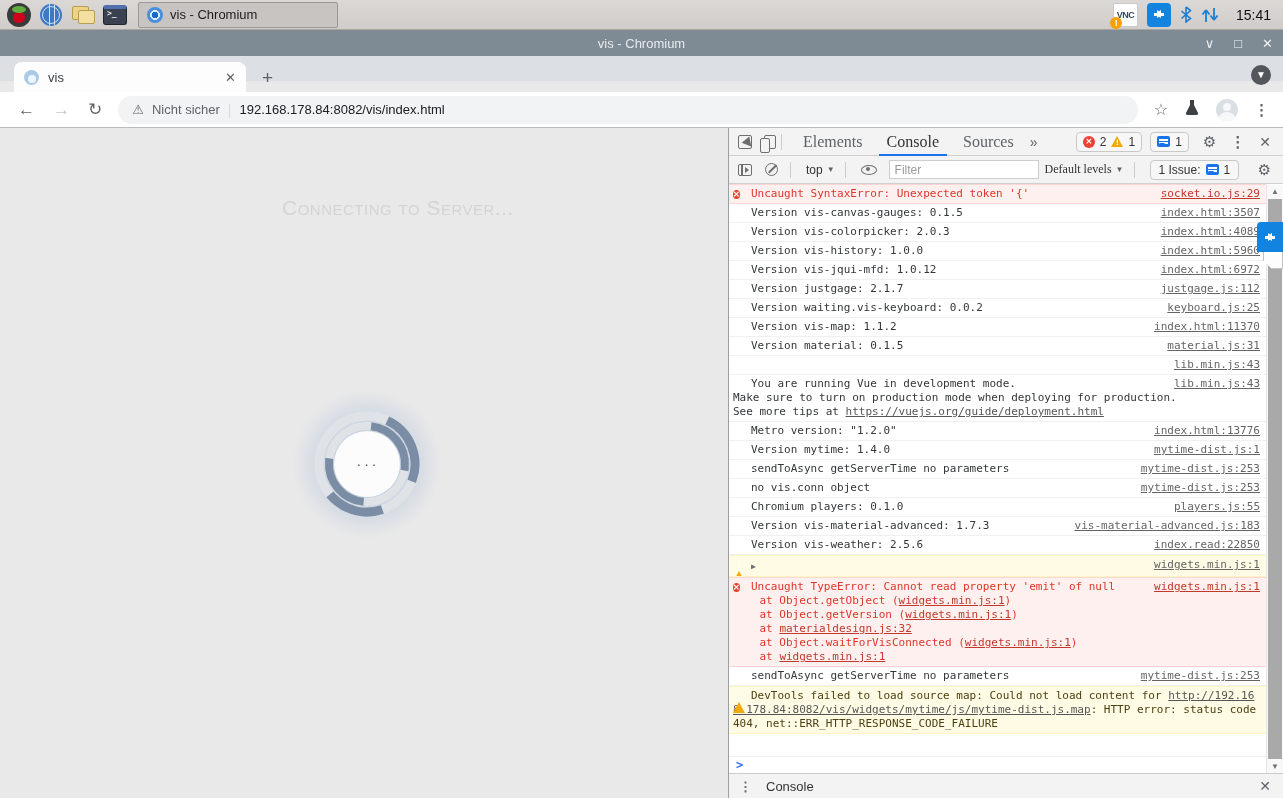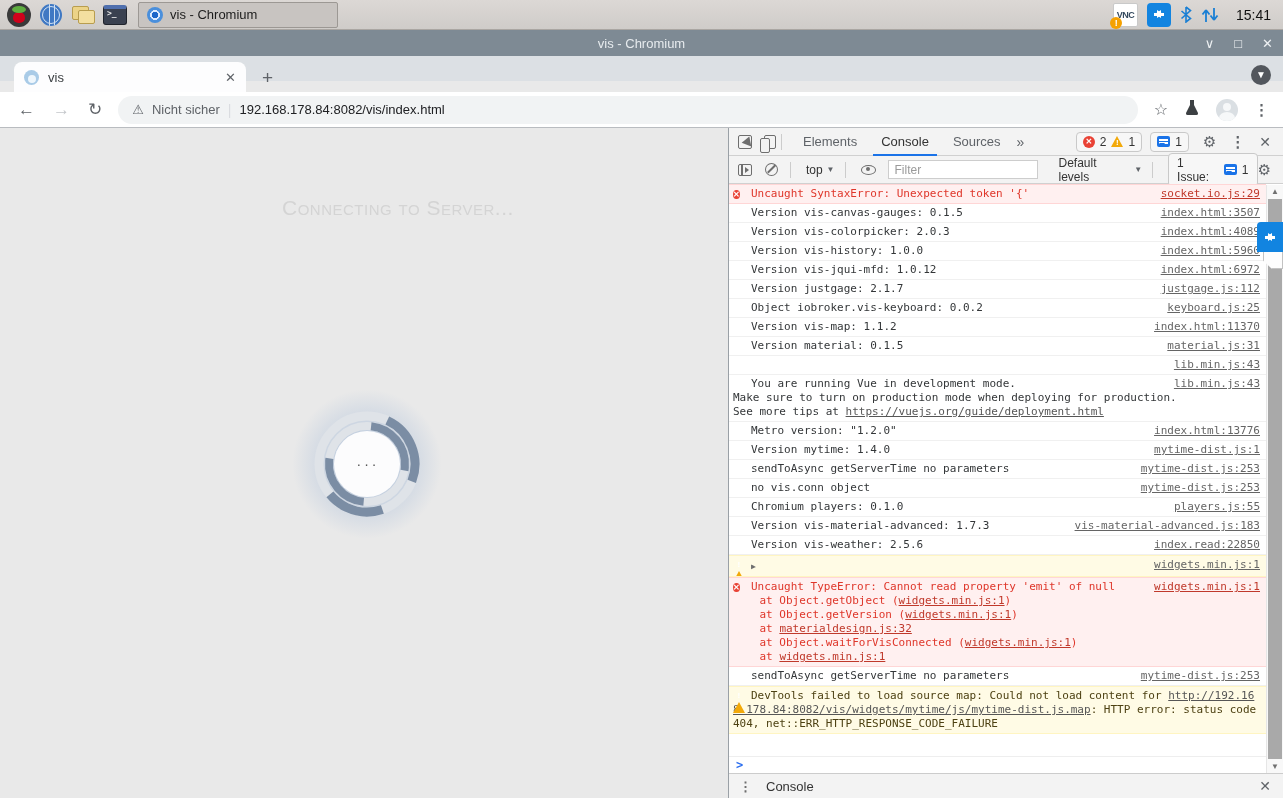--- a/index.html
+++ b/index.html
@@ -90,21 +90,21 @@
     font:11px "DejaVu Sans Mono",monospace; color:#555; letter-spacing:1px; }
 
   
   #devtools { width:554px; height:670px; background:#fff; display:flex; flex-direction:column; position:relative; }
   .dt-bar { height:28px; background:#f3f3f3; border-bottom:1px solid #d0d0d0; display:flex; align-items:center; flex:none; }
   .dt-divider { width:1px; height:16px; background:#ccc; margin:0 5px; }
   .inspect-ic { width:14px; height:14px; border:1.5px solid #6e6e6e; border-radius:2px; margin-left:9px; position:relative; }
   .inspect-ic::after { content:''; position:absolute; right:-4px; bottom:-4px; border:5px solid transparent; border-top:9px solid #6e6e6e; transform:rotate(-40deg); }
   .device-ic { width:12px; height:14px; border:1.5px solid #6e6e6e; border-radius:2px; margin-left:12px; position:relative; background:#f3f3f3; }
   .device-ic::before { content:''; position:absolute; left:-5px; top:2px; width:8px; height:13px; background:#f3f3f3; border:1.5px solid #6e6e6e; border-radius:2px; }
-  .dt-tab { font-size:13px; color:#5f6368; padding:0 8px; height:28px; line-height:27px; margin-left:8px; }
+  .dt-tab { font-size:16px; color:#5f6368; padding:0 8px; height:28px; line-height:27px; margin-left:8px;font-family:Liberation Serif, serif; }
   .dt-tab.active { color:#333; border-bottom:2px solid #1a73e8; }
   .more-tabs { font-size:14px; color:#5f6368; margin-left:8px; }
   .badge-group { display:flex; align-items:center; gap:5px; border:1px solid #c9c9c9; border-radius:4px;
     padding:2px 6px; background:#f7f7f7; font-size:12px; color:#333; margin-left:8px; }
   .err-badge-ic { width:12px; height:12px; border-radius:50%; background:#e94235; color:#fff;
     font:bold 8px/12px "Liberation Sans",sans-serif; text-align:center; }
   .warn-badge-ic { width:0; height:0; border-left:6px solid transparent; border-right:6px solid transparent;
     border-bottom:11px solid #f2a90a; position:relative; }
   .warn-badge-ic::after { content:'!'; position:absolute; left:-1.5px; top:2px; color:#fff; font:bold 8px "Liberation Sans",sans-serif; }
   .bubble-ic { width:13px; height:11px; background:#1a73e8; border-radius:2px; position:relative; }
@@ -120,21 +120,21 @@
   .sidebar-ic::after { content:''; position:absolute; left:6px; top:2.5px; border:3px solid transparent; border-left:4px solid #6e6e6e; }
   .clear-ic { width:13px; height:13px; border:1.6px solid #6e6e6e; border-radius:50%; margin-left:13px; position:relative; }
   .clear-ic::after { content:''; position:absolute; left:0.5px; top:4.3px; width:11px; height:1.6px; background:#6e6e6e; transform:rotate(-45deg); }
   .ctx-sel { font-size:12px; color:#333; margin-left:10px; display:flex; align-items:center; gap:4px; }
   .dd-arrow { font-size:8px; color:#5f6368; }
   .eye-ic { width:16px; height:10px; border:1.5px solid #6e6e6e; border-radius:50%; margin-left:10px; position:relative; }
   .eye-ic::after { content:''; position:absolute; left:4.5px; top:1.5px; width:4px; height:4px; border-radius:50%; background:#6e6e6e; }
   #filter-input { margin-left:12px; width:150px; height:19px; border:1px solid #cdcdcd; background:#fff;
     font-size:12px; color:#333; padding:0 5px; }
   #filter-input::placeholder { color:#9a9a9a; }
-  .levels-sel { font-size:12px; color:#333; margin-left:20px; display:flex; align-items:center; gap:4px; }
+  .levels-sel { font-size:12px; color:#333; margin-left:6px; display:flex; align-items:center; gap:4px;font-family:Liberation Serif, serif; }
   .issue-box { display:flex; align-items:center; gap:5px; border:1px solid #c9c9c9; border-radius:4px;
     background:#f7f7f7; padding:2px 8px; font-size:12px; color:#333; margin-left:10px; }
 
   #dt-messages { flex:1; overflow:hidden; font:11px/14px "DejaVu Sans Mono",monospace; color:#333638; padding-right:17px; }
   .msg { border-bottom:1px solid #f0f0f0; padding:2px 6px 2px 4px; overflow:hidden; }
   .msg-icon { float:left; width:14px; height:13px; margin-right:4px; position:relative; }
   .msg.error { background:#fff0f0; border-top:1px solid #ffd6d6; border-bottom:1px solid #ffd6d6; color:#df362a; }
   .msg.warn { background:#fffbe5; border-top:1px solid #fff5c2; border-bottom:1px solid #fff5c2; color:#4d4112; }
   .err-ic { width:12px; height:12px; border-radius:50%; background:#e94235; color:#fff;
     font:bold 8px/12px "Liberation Sans",sans-serif; text-align:center; }
@@ -312,21 +312,21 @@
       <span class="gear ml-auto mr">⚙</span>
     </div>
 
     <div id="dt-messages">
         <div class="msg error"><span class="msg-icon"><span class="err-ic">✕</span></span><a class="msg-src">socket.io.js:29</a><span class="msg-text"><span>Uncaught SyntaxError: Unexpected token '{'</span></span></div>
         <div class="msg log"><span class="msg-icon"></span><a class="msg-src">index.html:3507</a><span class="msg-text"><span>Version vis-canvas-gauges: 0.1.5</span></span></div>
         <div class="msg log"><span class="msg-icon"></span><a class="msg-src">index.html:4089</a><span class="msg-text"><span>Version vis-colorpicker: 2.0.3</span></span></div>
         <div class="msg log"><span class="msg-icon"></span><a class="msg-src">index.html:5960</a><span class="msg-text"><span>Version vis-history: 1.0.0</span></span></div>
         <div class="msg log"><span class="msg-icon"></span><a class="msg-src">index.html:6972</a><span class="msg-text"><span>Version vis-jqui-mfd: 1.0.12</span></span></div>
         <div class="msg log"><span class="msg-icon"></span><a class="msg-src">justgage.js:112</a><span class="msg-text"><span>Version justgage: 2.1.7</span></span></div>
-        <div class="msg log"><span class="msg-icon"></span><a class="msg-src">keyboard.js:25</a><span class="msg-text"><span>Object iobroker.vis-keyboard: 0.0.2</span></span></div>
+        <div class="msg log"><span class="msg-icon"></span><a class="msg-src">keyboard.js:25</a><span class="msg-text"><span>Version waiting.vis-keyboard: 0.0.2</span></span></div>
         <div class="msg log"><span class="msg-icon"></span><a class="msg-src">index.html:11370</a><span class="msg-text"><span>Version vis-map: 1.1.2</span></span></div>
         <div class="msg log"><span class="msg-icon"></span><a class="msg-src">material.js:31</a><span class="msg-text"><span>Version material: 0.1.5</span></span></div>
         <div class="msg log"><span class="msg-icon"></span><a class="msg-src">lib.min.js:43</a></div>
         <div class="msg log"><span class="msg-icon"></span><a class="msg-src">lib.min.js:43</a><span class="msg-text"><span>You are running Vue in development mode.
 Make sure to turn on production mode when deploying for production.
 See more tips at </span><a class="mlink">https://vuejs.org/guide/deployment.html</a></span></div>
         <div class="msg log"><span class="msg-icon"></span><a class="msg-src">index.html:13776</a><span class="msg-text"><span>Metro version: "1.2.0"</span></span></div>
         <div class="msg log"><span class="msg-icon"></span><a class="msg-src">mytime-dist.js:1</a><span class="msg-text"><span>Version mytime: 1.4.0</span></span></div>
         <div class="msg log"><span class="msg-icon"></span><a class="msg-src">mytime-dist.js:253</a><span class="msg-text"><span>sendToAsync getServerTime no parameters</span></span></div>
         <div class="msg log"><span class="msg-icon"></span><a class="msg-src">mytime-dist.js:253</a><span class="msg-text"><span>no vis.conn object</span></span></div>

